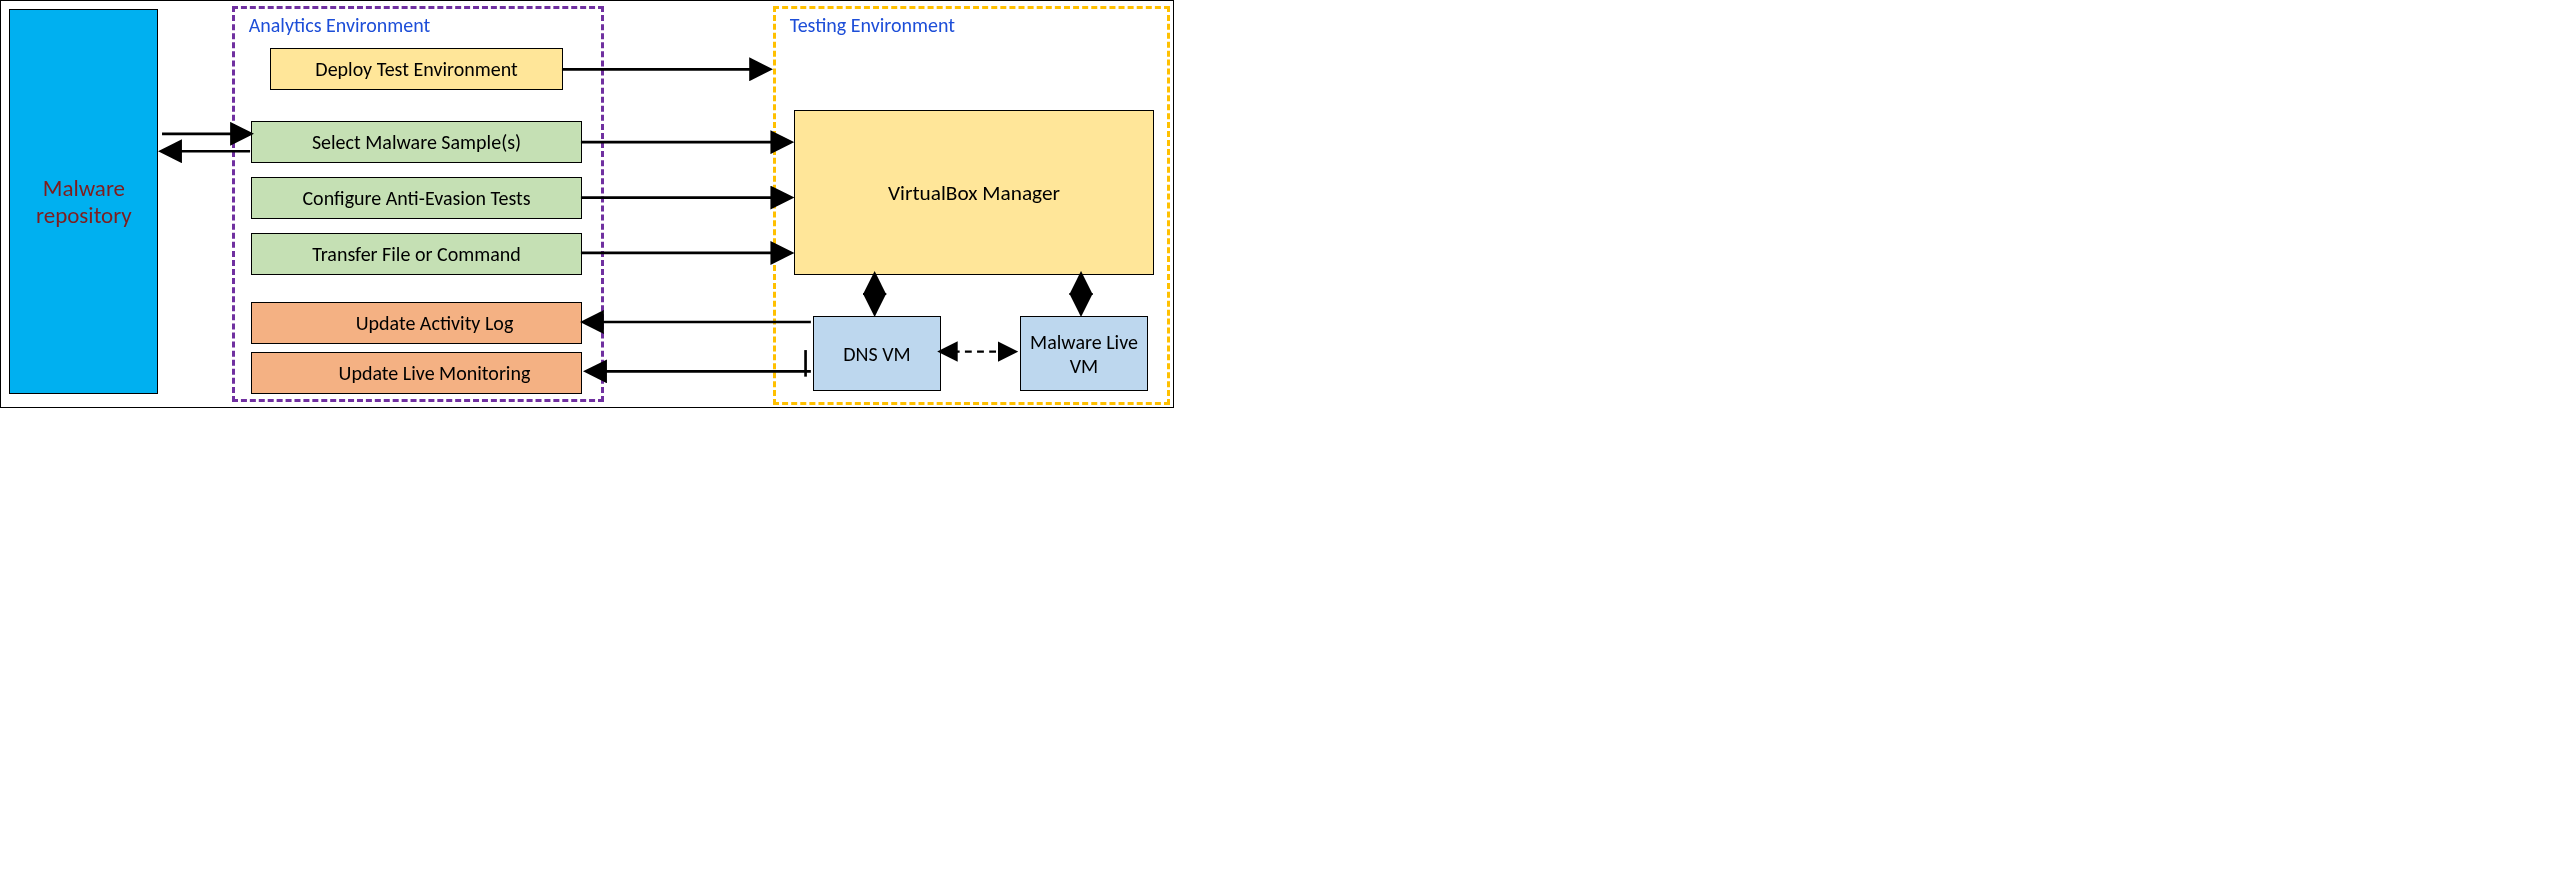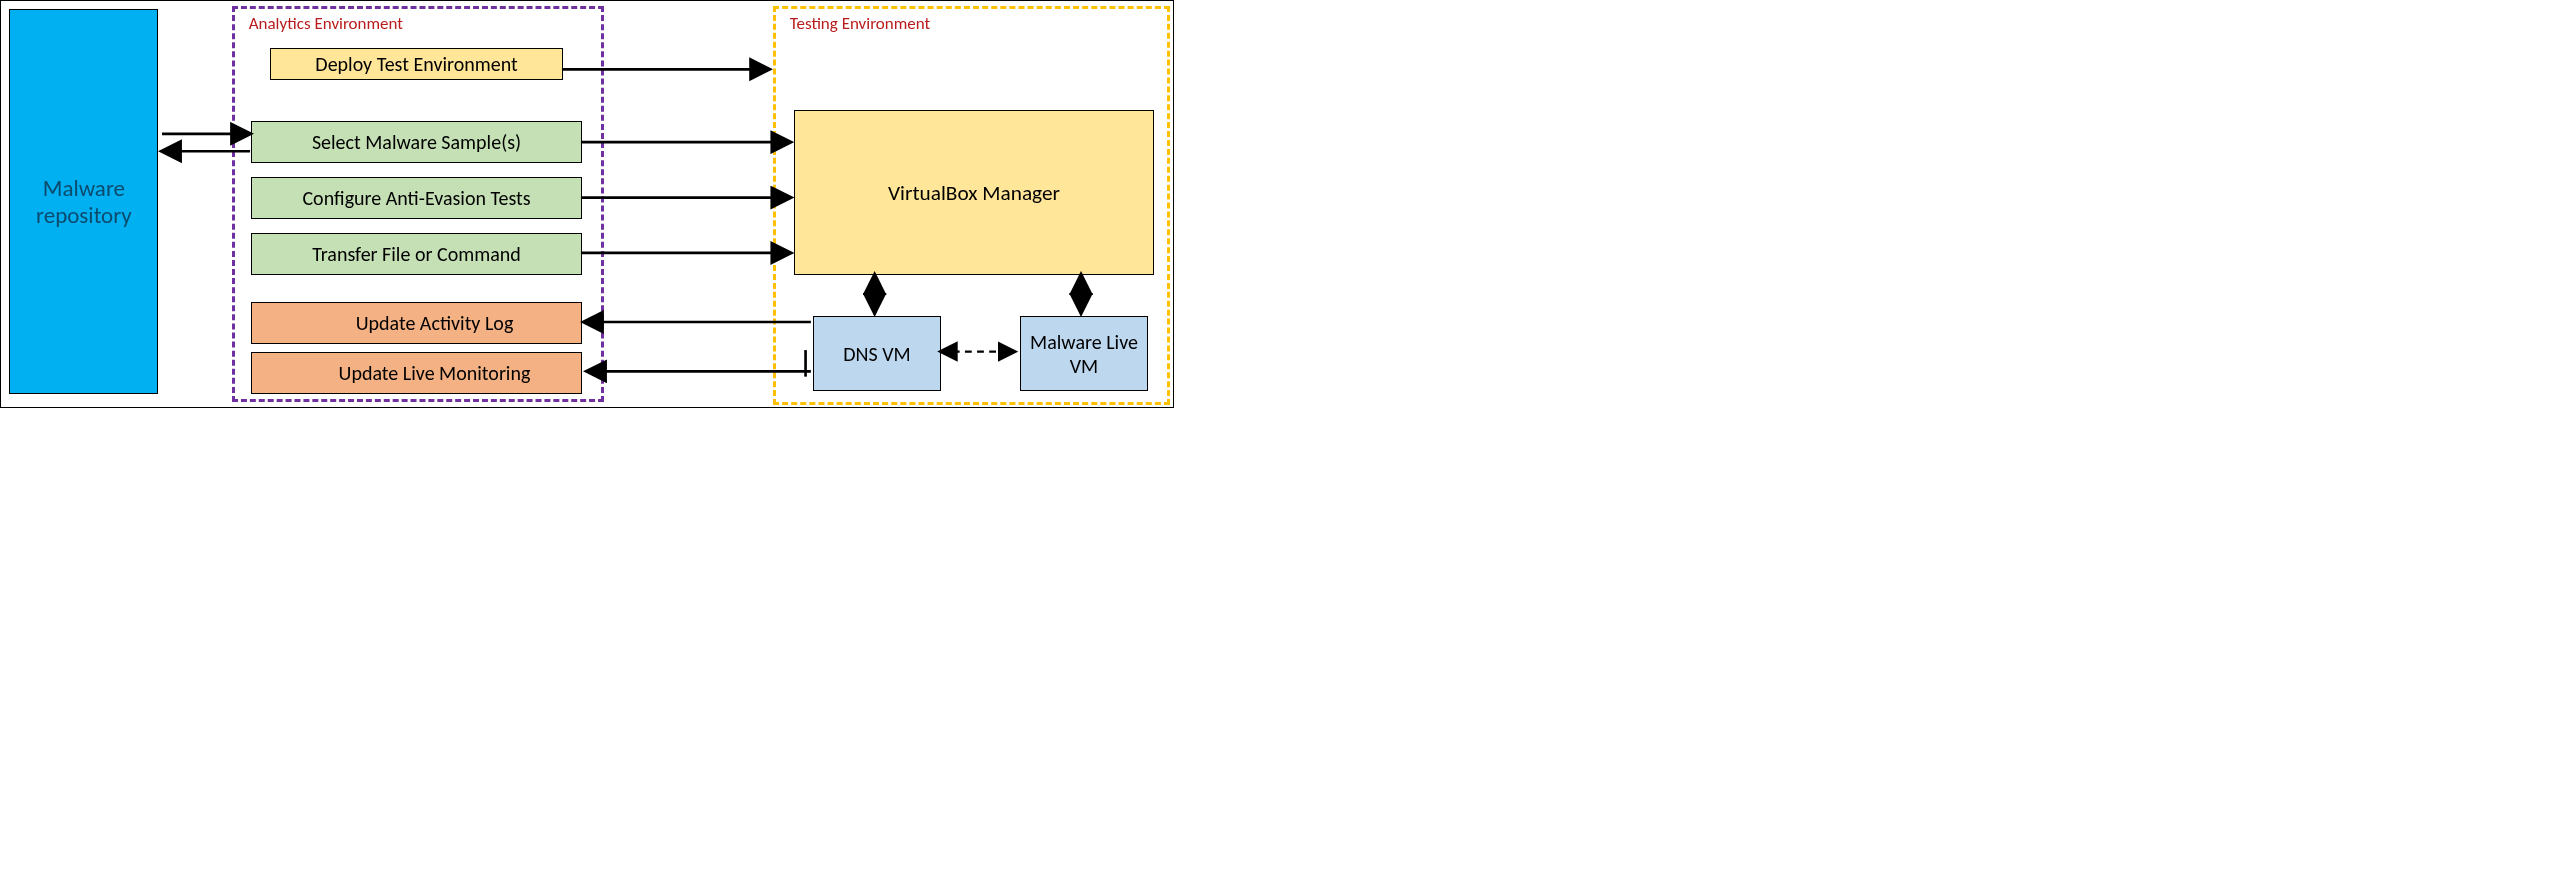--- a/index.html
+++ b/index.html
@@ -1,22 +1,22 @@
 <!DOCTYPE html>
 <html style="font-size:12.2px"><head>
 <meta charset="utf-8">
 <style>
   html,body{margin:0;padding:0;background:#fff;}
   .canvas{position:relative;width:1174px;height:408px;border:1.5px solid #000;box-sizing:border-box;font-family:"Calibri","Segoe UI",Arial,sans-serif;}
   .box{position:absolute;display:flex;align-items:center;justify-content:center;text-align:center;box-sizing:border-box;}
   .label{font-size:21.3px;line-height:1.15;}
-  .malware-repo{background:#00b0f0;color:#0c4a6e;border:1.5px solid #000;}
+  .malware-repo{background:#00b0f0;color:#7f1d1d;border:1.5px solid #000;}
   .panel-analytics{border:3px dashed #7030a0;}
   .panel-testing{border:3.8px dashed #ffc000;}
-  .panel-title{position:absolute;top:4.6px;left:13.7px;font-size:17px;color:#b91c1c;}
+  .panel-title{position:absolute;top:4.6px;left:13.7px;font-size:20px;color:#1d4ed8;}
   .step{border:1.5px solid #000;font-size:20px;}
   .step-orange{background:#ffe699;}
   .step-green{background:#c5e0b4;}
   .step-salmon{background:#f4b183;padding-left:36px;}
   .vb-manager{background:#ffe699;border:1.5px solid #000;font-size:21.3px;}
   .vm-box{background:#bdd7ee;border:1.5px solid #000;font-size:20px;}
   svg.arrows{position:absolute;left:0;top:0;width:100%;height:100%;pointer-events:none;}
 </style>
 </head>
 <body>
@@ -28,21 +28,21 @@
   </div>
 
   <div class="box panel-analytics" style="left:231px;top:4.6px;width:372px;height:396px;align-items:flex-start;justify-content:flex-start;">
     <span class="panel-title">Analytics Environment</span>
   </div>
 
   <div class="box panel-testing" style="left:772px;top:4.6px;width:397px;height:399px;align-items:flex-start;justify-content:flex-start;">
     <span class="panel-title">Testing Environment</span>
   </div>
 
-  <div class="box step step-orange" style="left:269px;top:47px;width:293px;height:32px;">
+  <div class="box step step-orange" style="left:269px;top:47px;width:293px;height:42px;">
     <span>Deploy Test Environment</span>
   </div>
   <div class="box step step-green" style="left:250px;top:120px;width:331px;height:42px;">
     <span>Select Malware Sample(s)</span>
   </div>
   <div class="box step step-green" style="left:250px;top:176px;width:331px;height:42px;text-align:center;">
     <span>Configure Anti-Evasion Tests</span>
   </div>
   <div class="box step step-green" style="left:250px;top:232px;width:331px;height:42px;">
     <span>Transfer File or Command</span>

